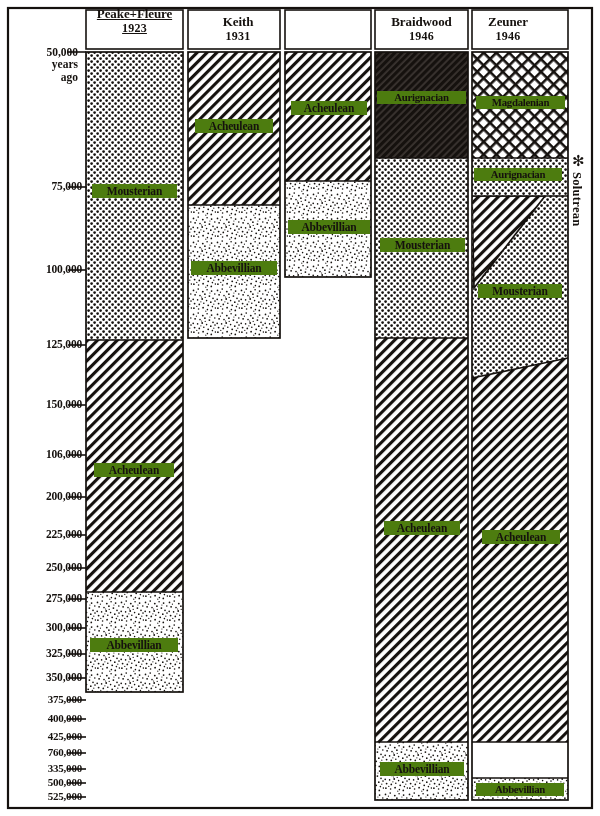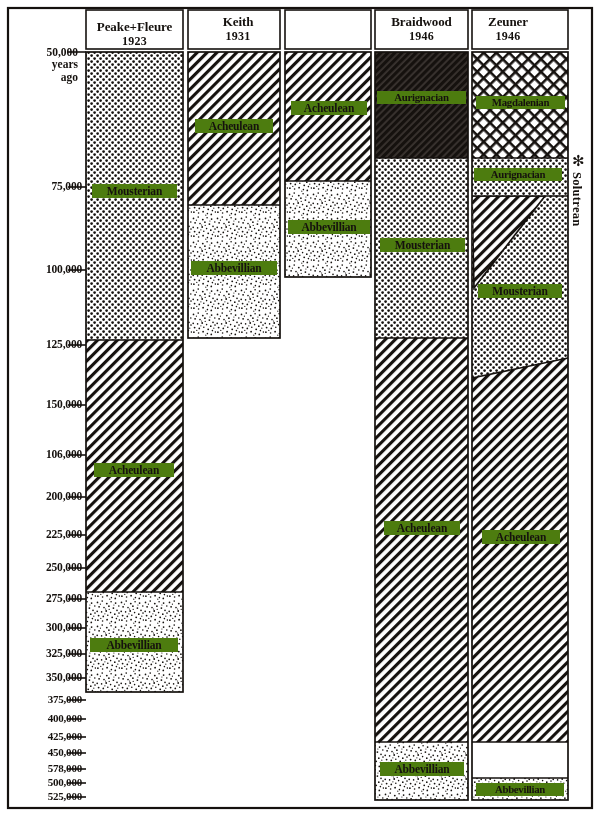--- a/index.html
+++ b/index.html
@@ -299,27 +299,27 @@
         <div class="axis-label" style="right: 518px; top: 491px;">200,000</div>
         <div class="axis-label" style="right: 518px; top: 529px;">225,000</div>
         <div class="axis-label" style="right: 518px; top: 562px;">250,000</div>
         <div class="axis-label" style="right: 518px; top: 593px;">275,000</div>
         <div class="axis-label" style="right: 518px; top: 622px;">300,000</div>
         <div class="axis-label" style="right: 518px; top: 648px;">325,000</div>
         <div class="axis-label" style="right: 518px; top: 672px;">350,000</div>
         <div class="axis-label small" style="right: 518px; top: 694px;">375,000</div>
         <div class="axis-label small" style="right: 518px; top: 713px;">400,000</div>
         <div class="axis-label small" style="right: 518px; top: 731px;">425,000</div>
-        <div class="axis-label small" style="right: 518px; top: 747px;">450,000</div>
-        <div class="axis-label small" style="right: 518px; top: 763px;">578,000</div>
+        <div class="axis-label small" style="right: 518px; top: 747px;">760,000</div>
+        <div class="axis-label small" style="right: 518px; top: 763px;">335,000</div>
         <div class="axis-label small" style="right: 518px; top: 777px;">500,000</div>
         <div class="axis-label small" style="right: 518px; top: 791px;">525,000</div>
       </div>
 
-    <div class="col-head" style="left:86px; top:20px; width:97px;">
+    <div class="col-head" style="left:86px; top:7px; width:97px;text-decoration:underline;">
       <span class="nm">Peake+Fleure</span>
       <span class="yr">1923</span>
     </div>
     <div class="col-head" style="left:188px; top:15px; width:84px;margin-left:8px;">
       <span class="nm">Keith</span>
       <span class="yr">1931</span>
     </div>
     <div class="col-head" style="left:375px; top:15px; width:93px;">
       <span class="nm">Braidwood</span>
       <span class="yr">1946</span>

